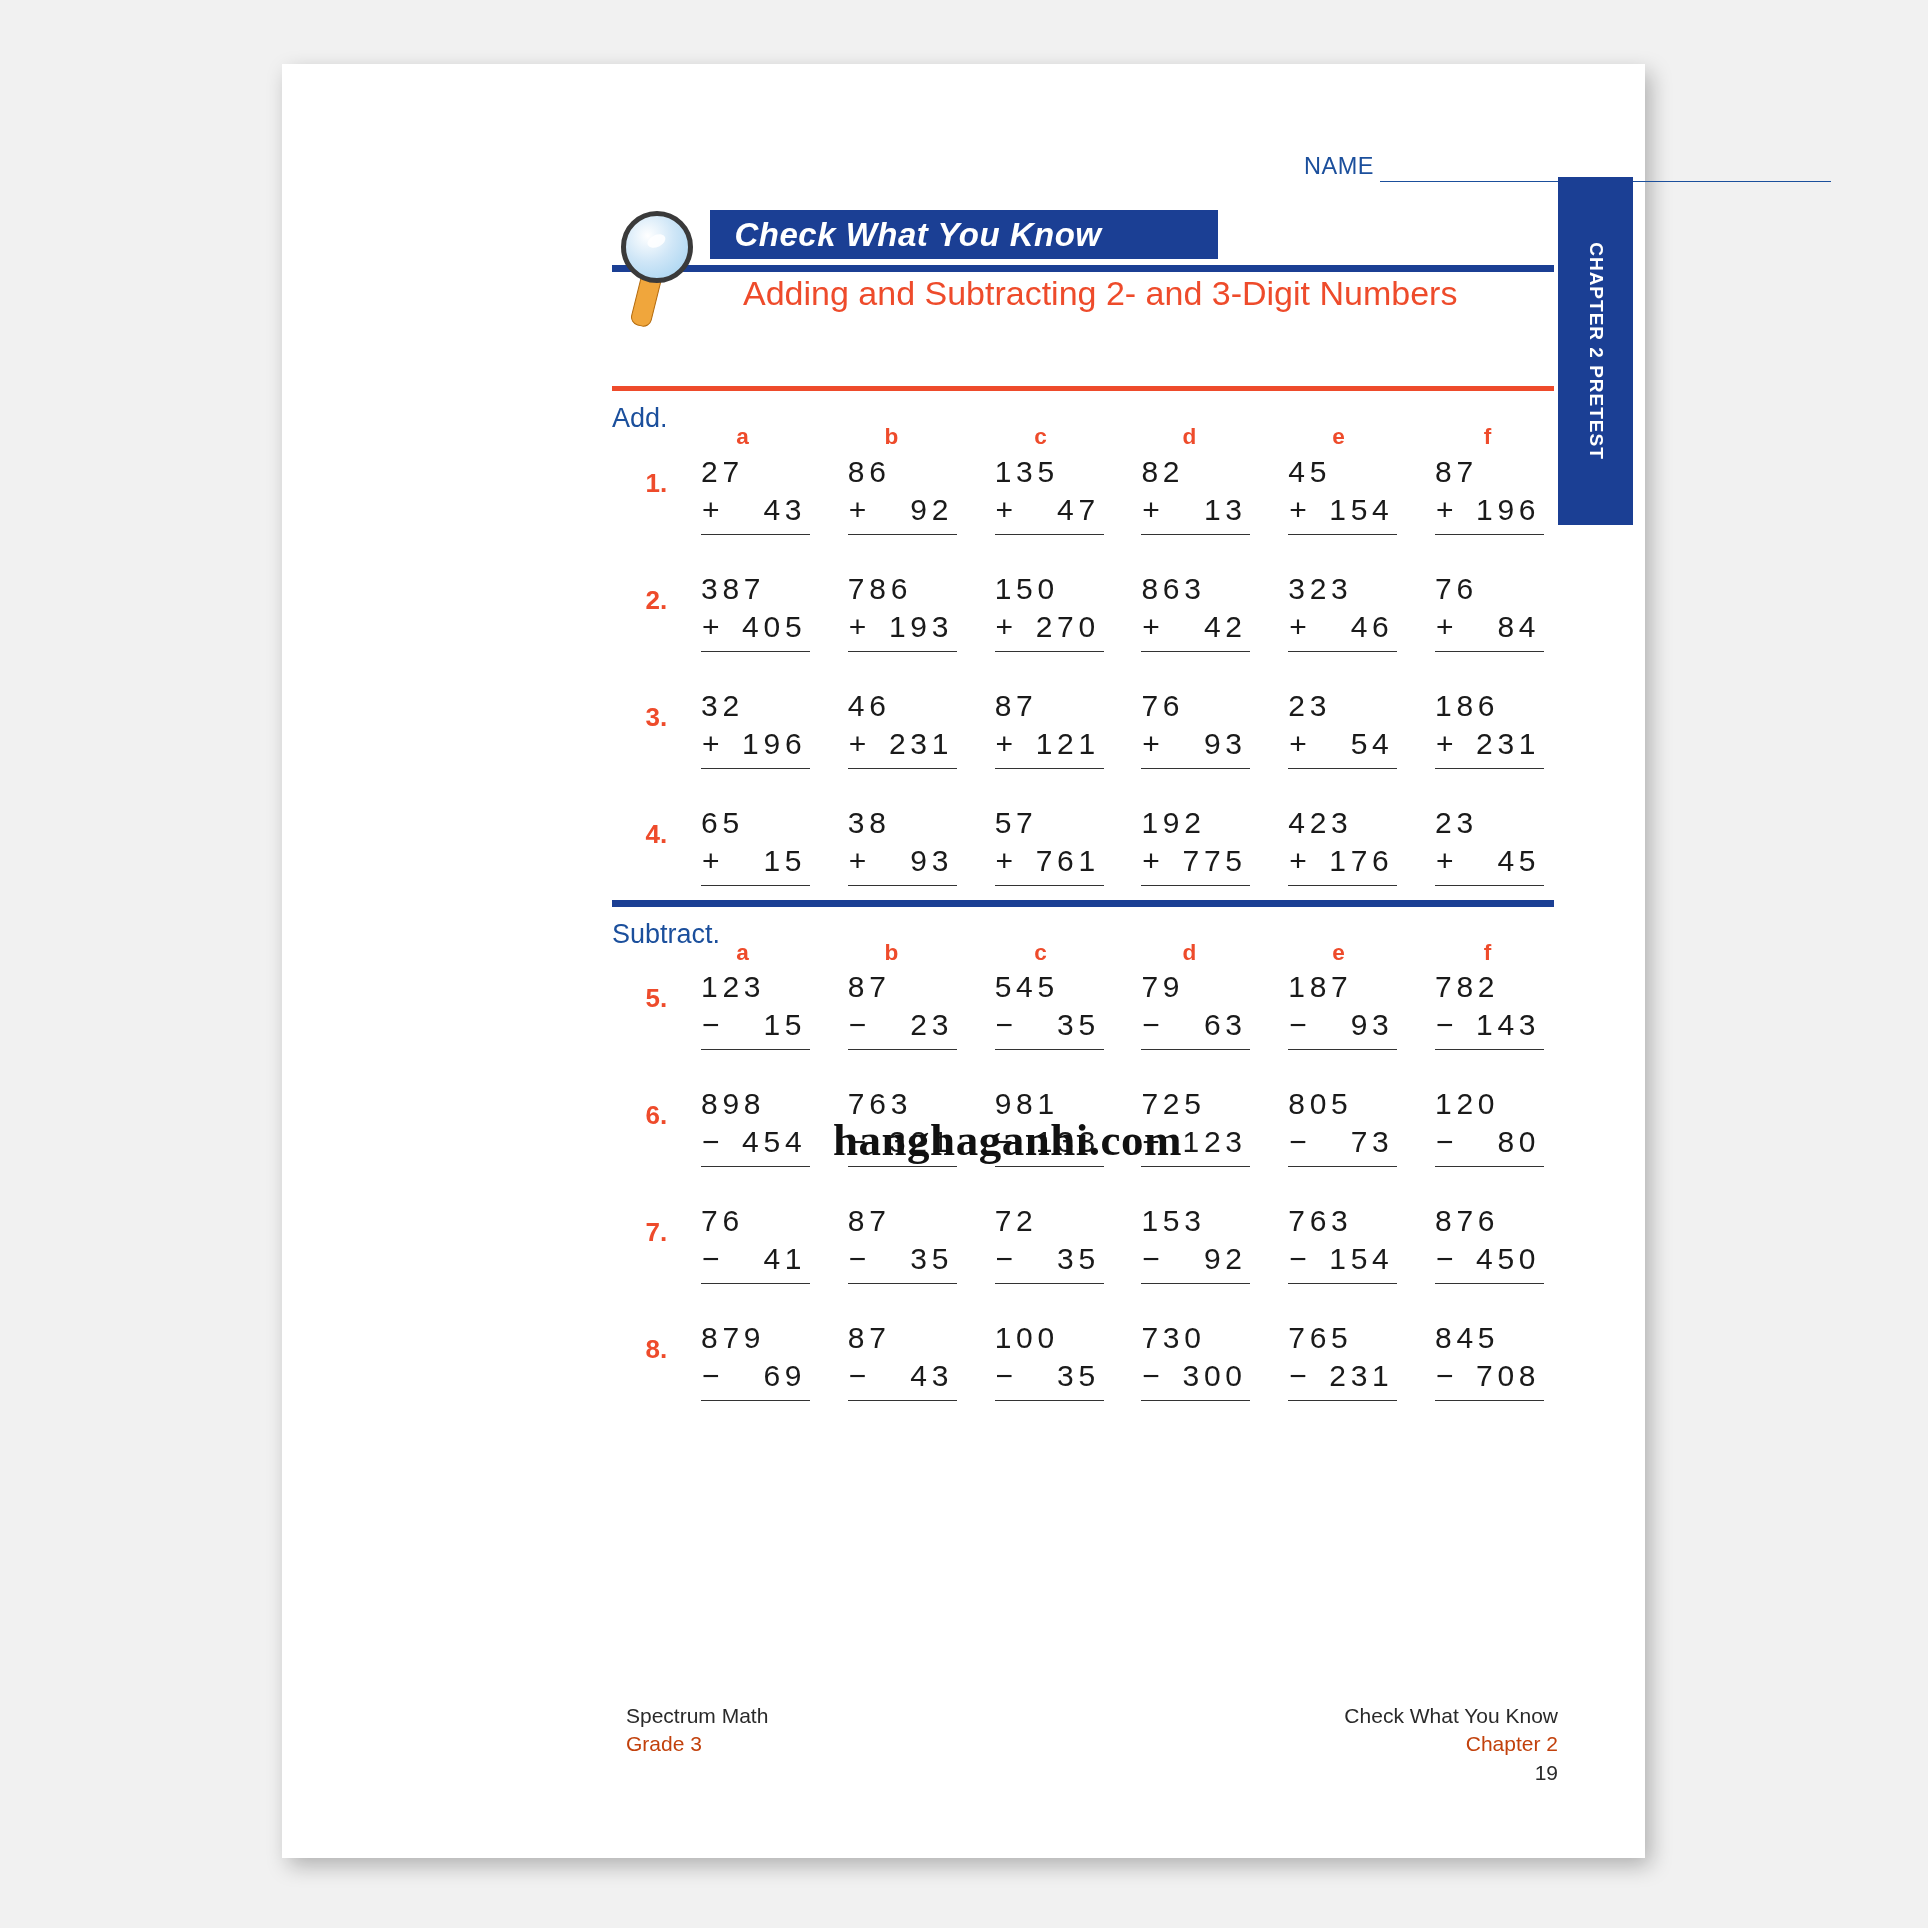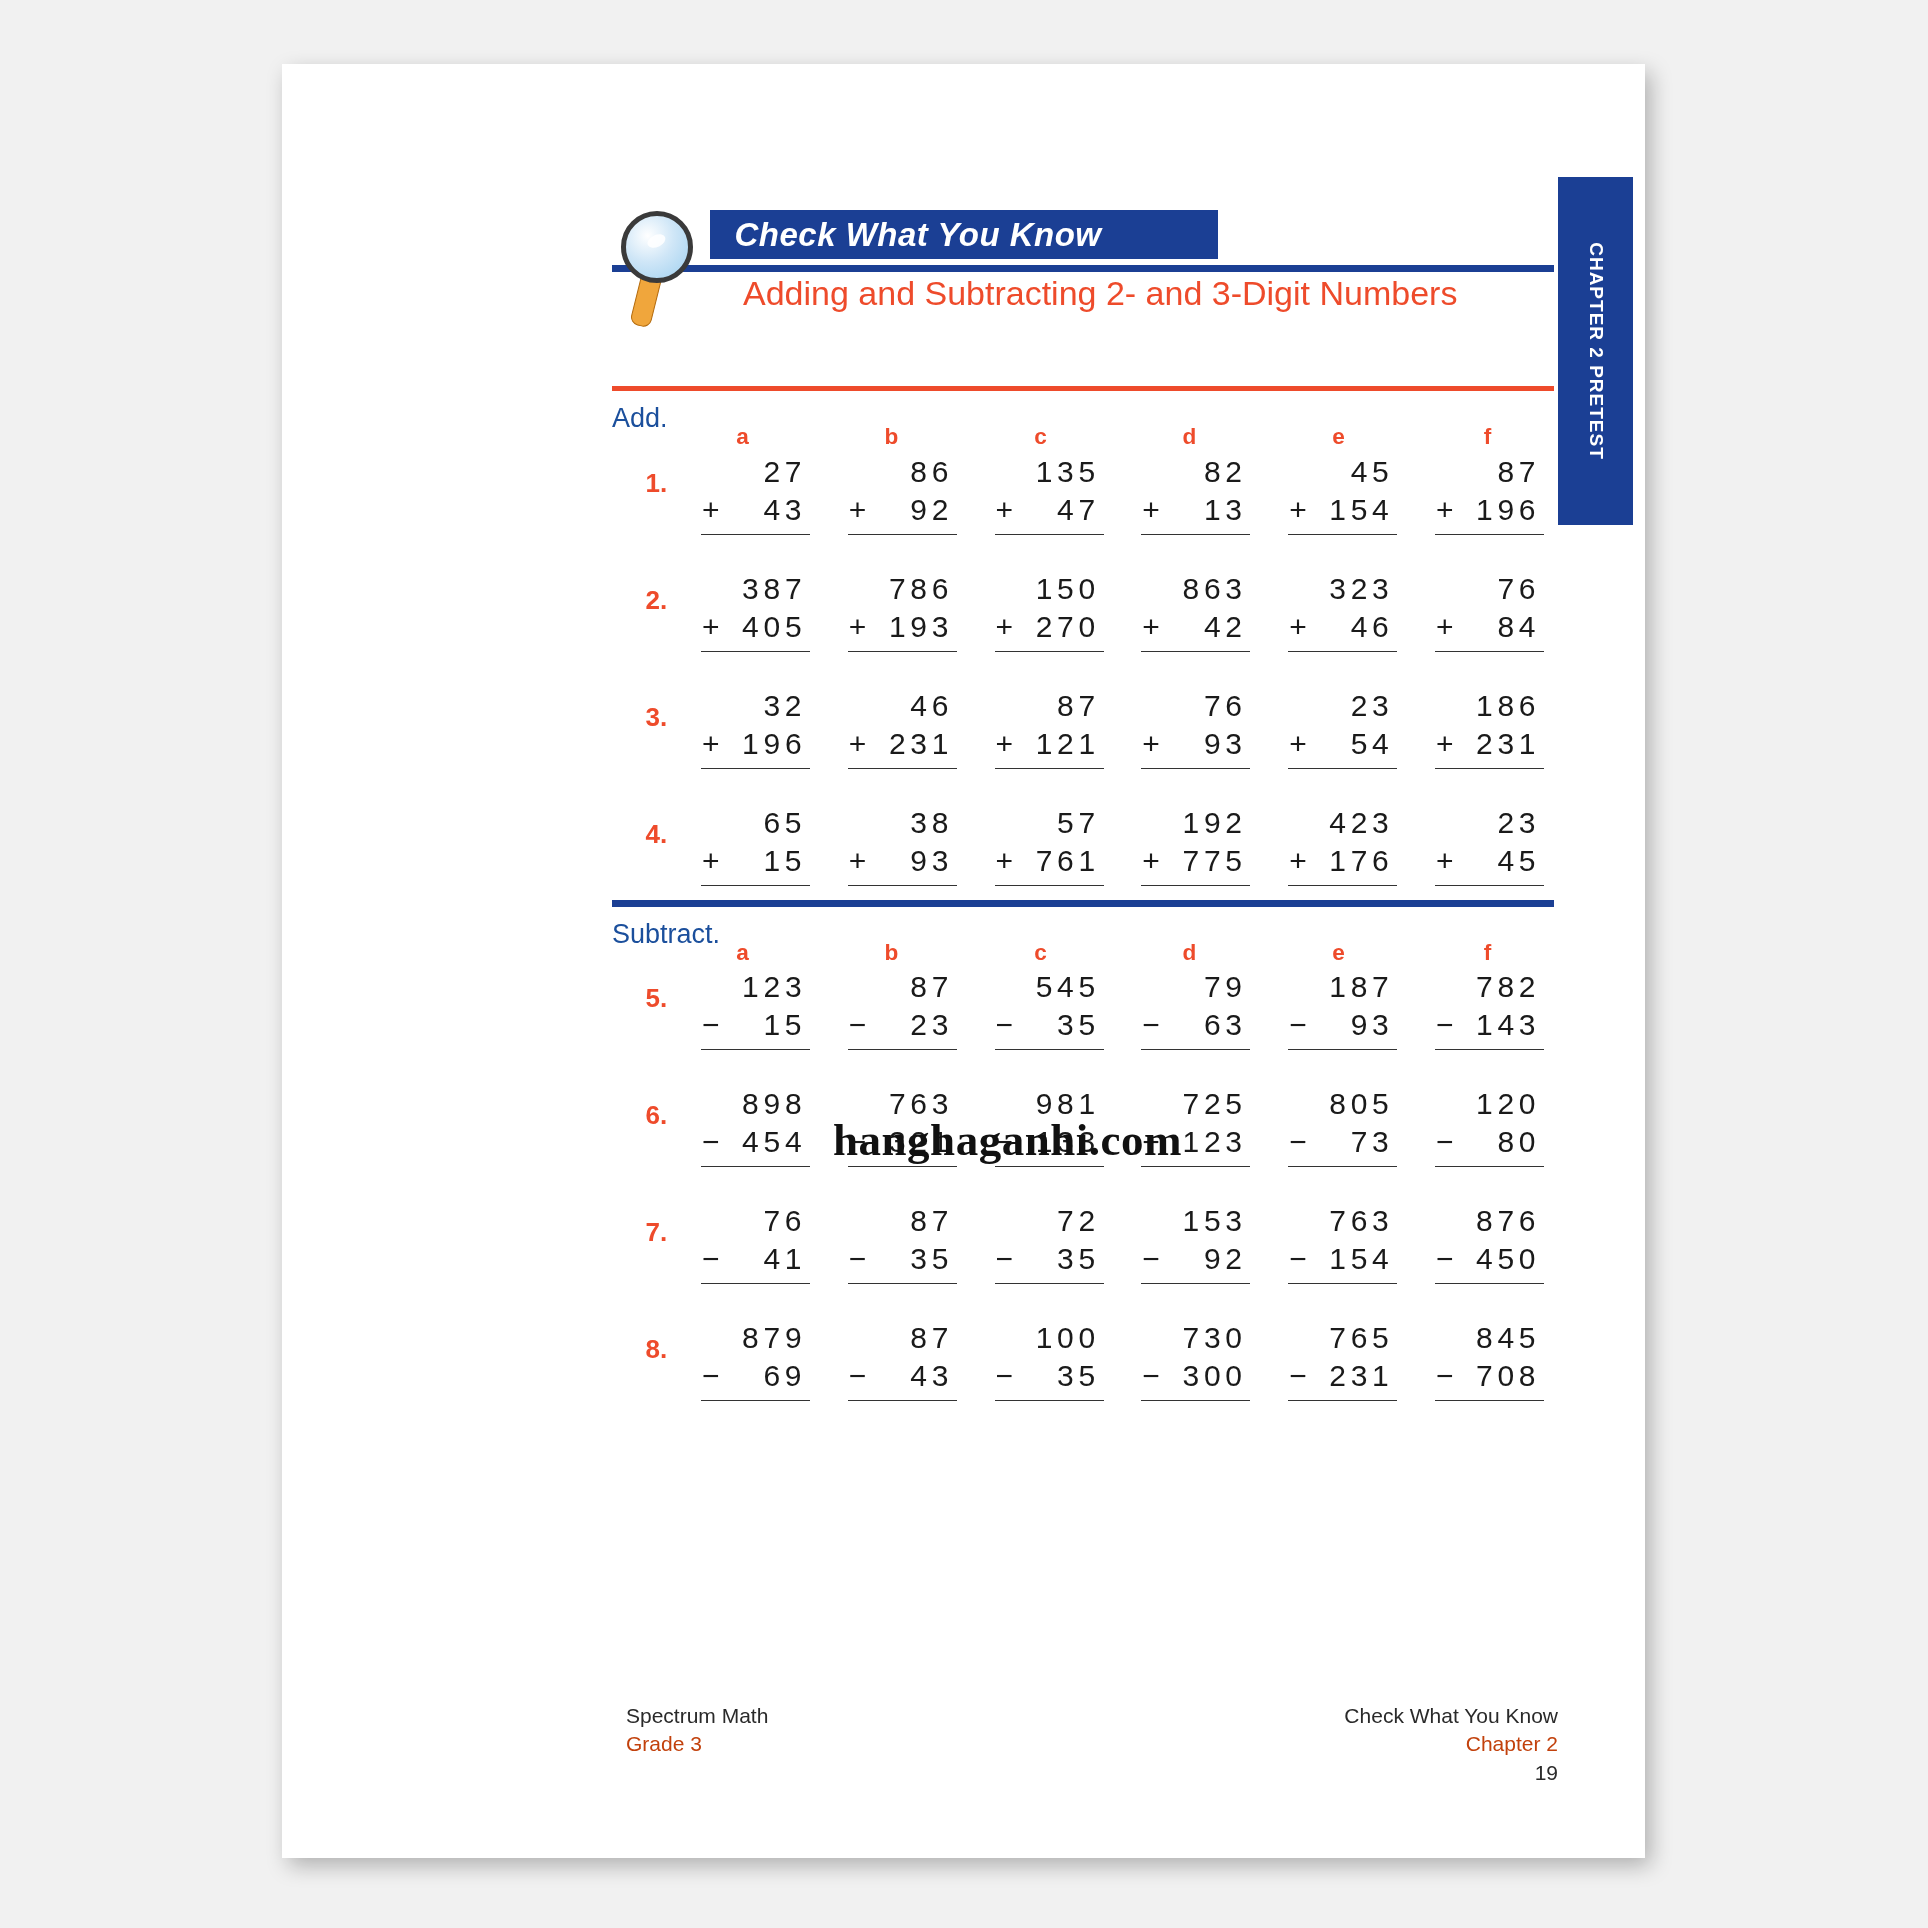--- a/index.html
+++ b/index.html
@@ -196,21 +196,20 @@
   }
   .prob {
     width: 109px;
     margin: 0 auto;
     font-family: "Liberation Sans", sans-serif;
     font-size: 30px;
     letter-spacing: 4.7px;
     color: #1a1a1a;
   }
   .prob .l1 {
-    text-align: right;
     padding-right: 3.8px;
     height: 38px;
   }
   .prob .l2 {
     display: flex;
     justify-content: space-between;
     border-bottom: 1.9px solid #333;
     padding-right: 3.8px;
     padding-bottom: 2.8px;
     height: 38px;
@@ -258,20 +257,24 @@
   .f-dark { color: #2a2a2a; }
   .f-red { color: #c2410c; }
   .f-page { color: #2a2a2a; }
 </style>
 </head>
 <body>
 
 <div id="stage">
   <div id="page">
 
+    <div class="name-row">
+      <div class="name-label">NAME</div>
+      <div class="name-line"></div>
+    </div>
 
     <div class="chapter-tab">
       <span>CHAPTER 2 PRETEST</span>
     </div>
 
     <div class="title-rule"></div>
     <div class="title-bar">
       <div class="t">Check What You Know</div>
     </div>
     <div class="magnifier">

